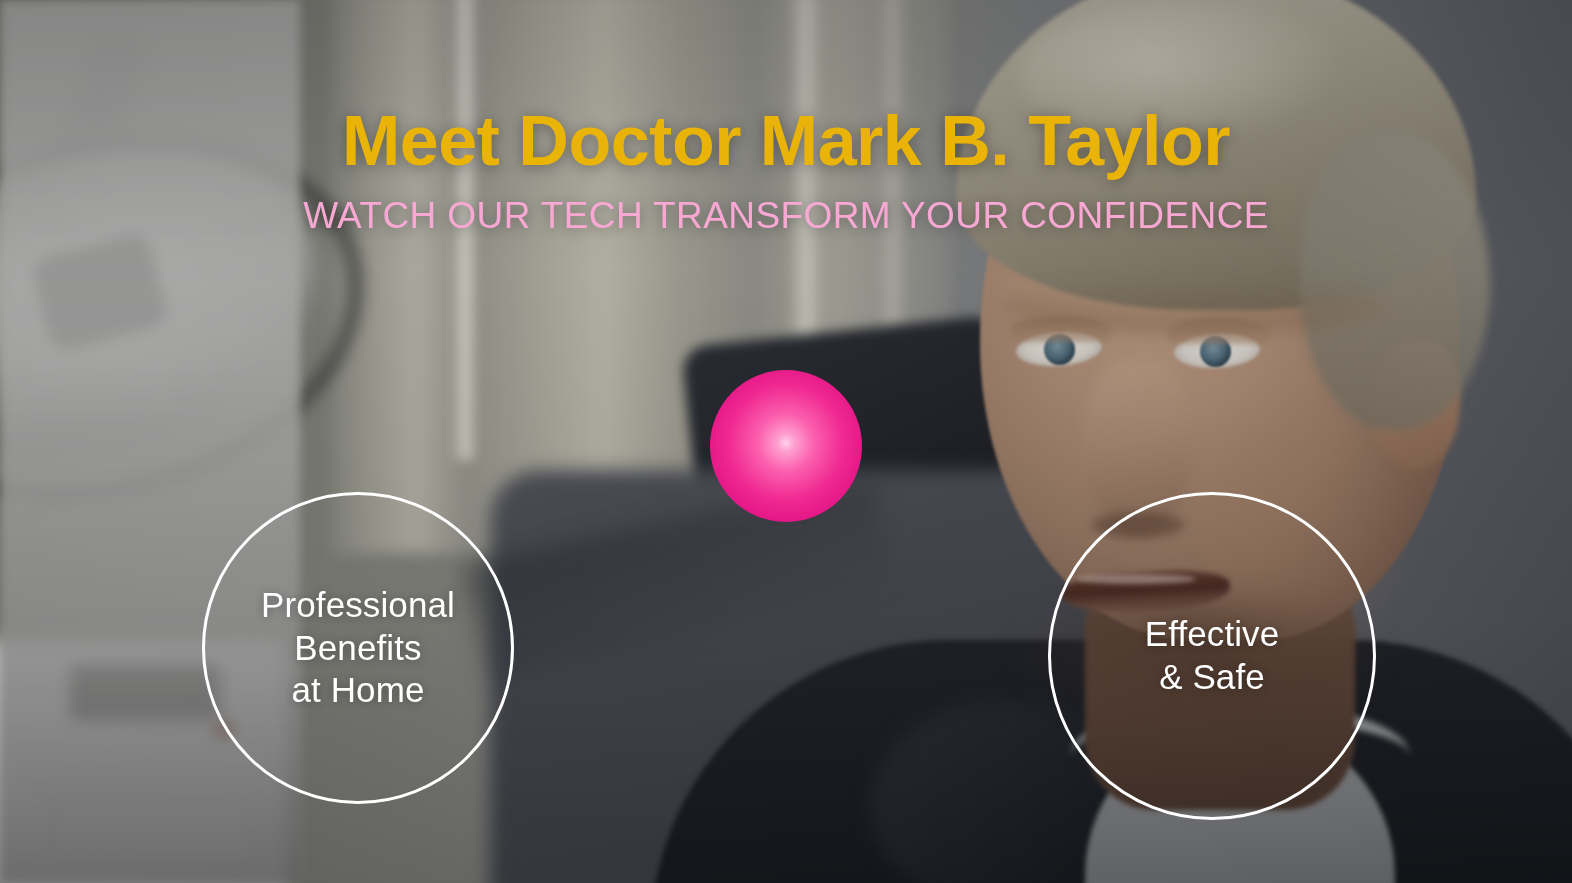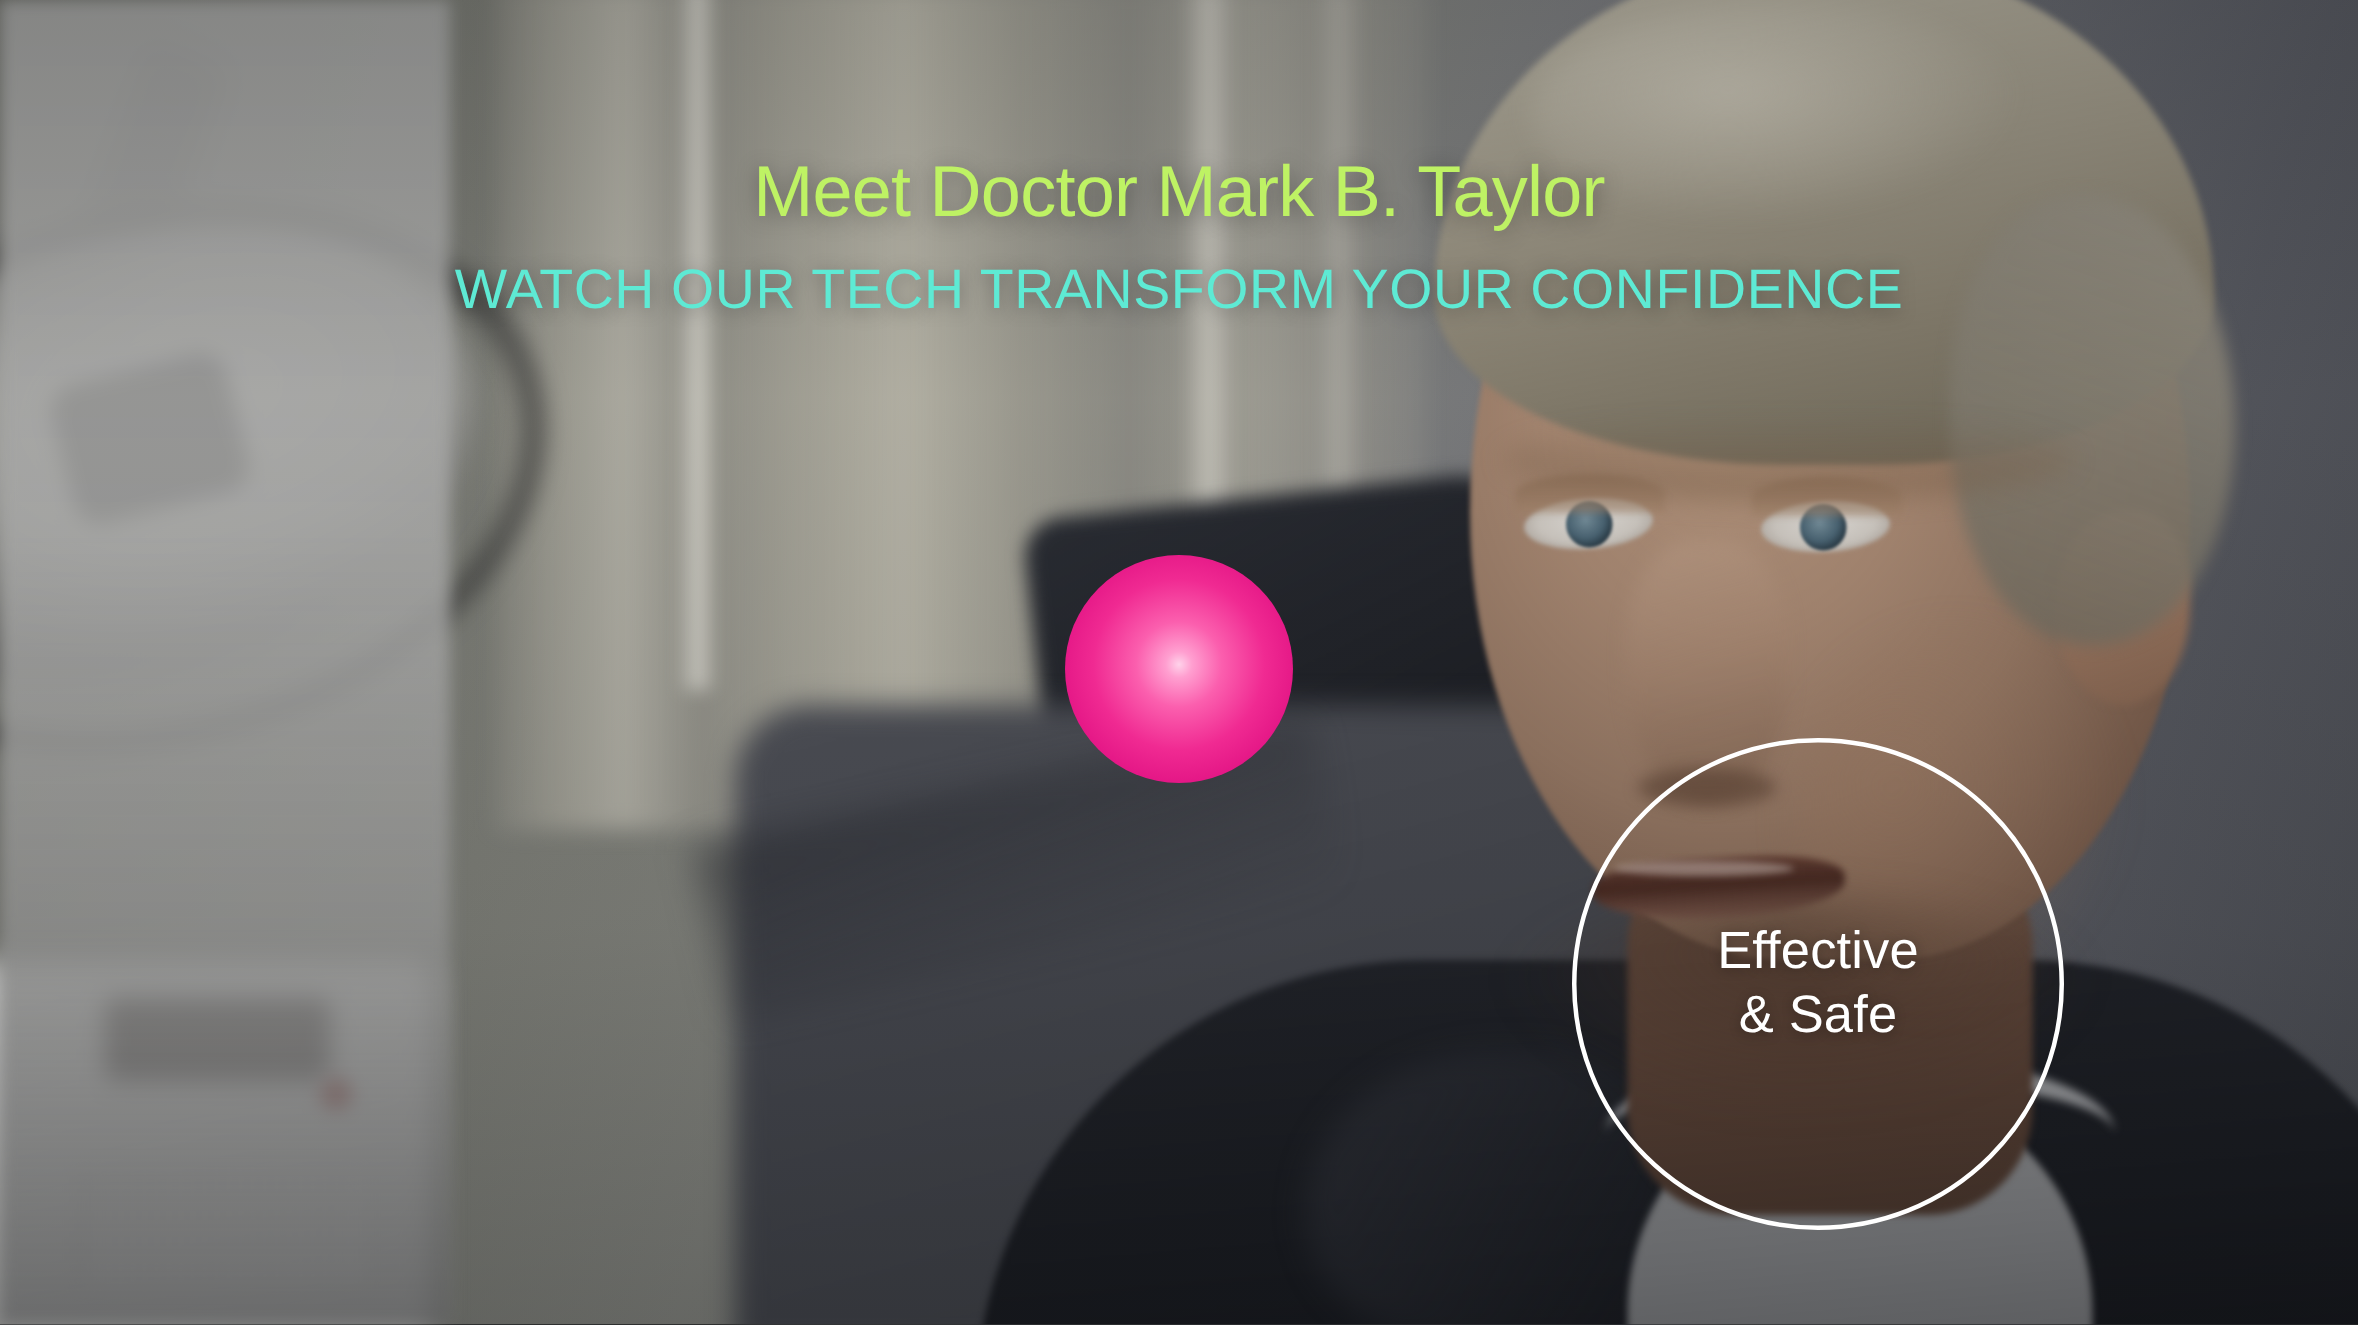--- a/index.html
+++ b/index.html
@@ -413,31 +413,31 @@
   #headline-block {
     position: absolute;
     left: 0;
     right: 0;
     top: 104px;
     text-align: center;
     pointer-events: none;
   }
   #headline {
     margin: 0;
-    color: #bef264;
+    color: #eab308;
     font-family: "Liberation Sans", sans-serif;
-    font-weight: 400;
-    font-size: 48px;
+    font-weight: 700;
+    font-size: 70px;
     line-height: 1.06;
     letter-spacing: -0.5px;
     text-shadow: 0 2px 14px rgba(0,0,0,0.35);
   }
   #subheadline {
     margin: 18px 0 0 0;
-    color: #5eead4;
+    color: #f9a8d4;
     font-family: "Liberation Sans", sans-serif;
     font-weight: 400;
     font-size: 37px;
     line-height: 1.1;
     letter-spacing: 0.4px;
     text-shadow: 0 2px 12px rgba(0,0,0,0.35);
   }
 
   
   .badge {
@@ -536,20 +536,25 @@
     <div id="subj-jaw-shadow"></div>
   </div>
 
   <div id="bg-scrim"></div>
 
   <div id="headline-block">
     <h1 id="headline">Meet Doctor Mark B. Taylor</h1>
     <p id="subheadline">WATCH OUR TECH TRANSFORM YOUR CONFIDENCE</p>
   </div>
 
+  <div id="badge-1" class="badge">
+    <span class="badge-label">Professional
+Benefits
+at Home</span>
+  </div>
 
 
   <div id="badge-3" class="badge">
     <span class="badge-label">Effective
 &amp; Safe</span>
   </div>
 
   <div id="pink-sphere"></div>
 
 </div>

